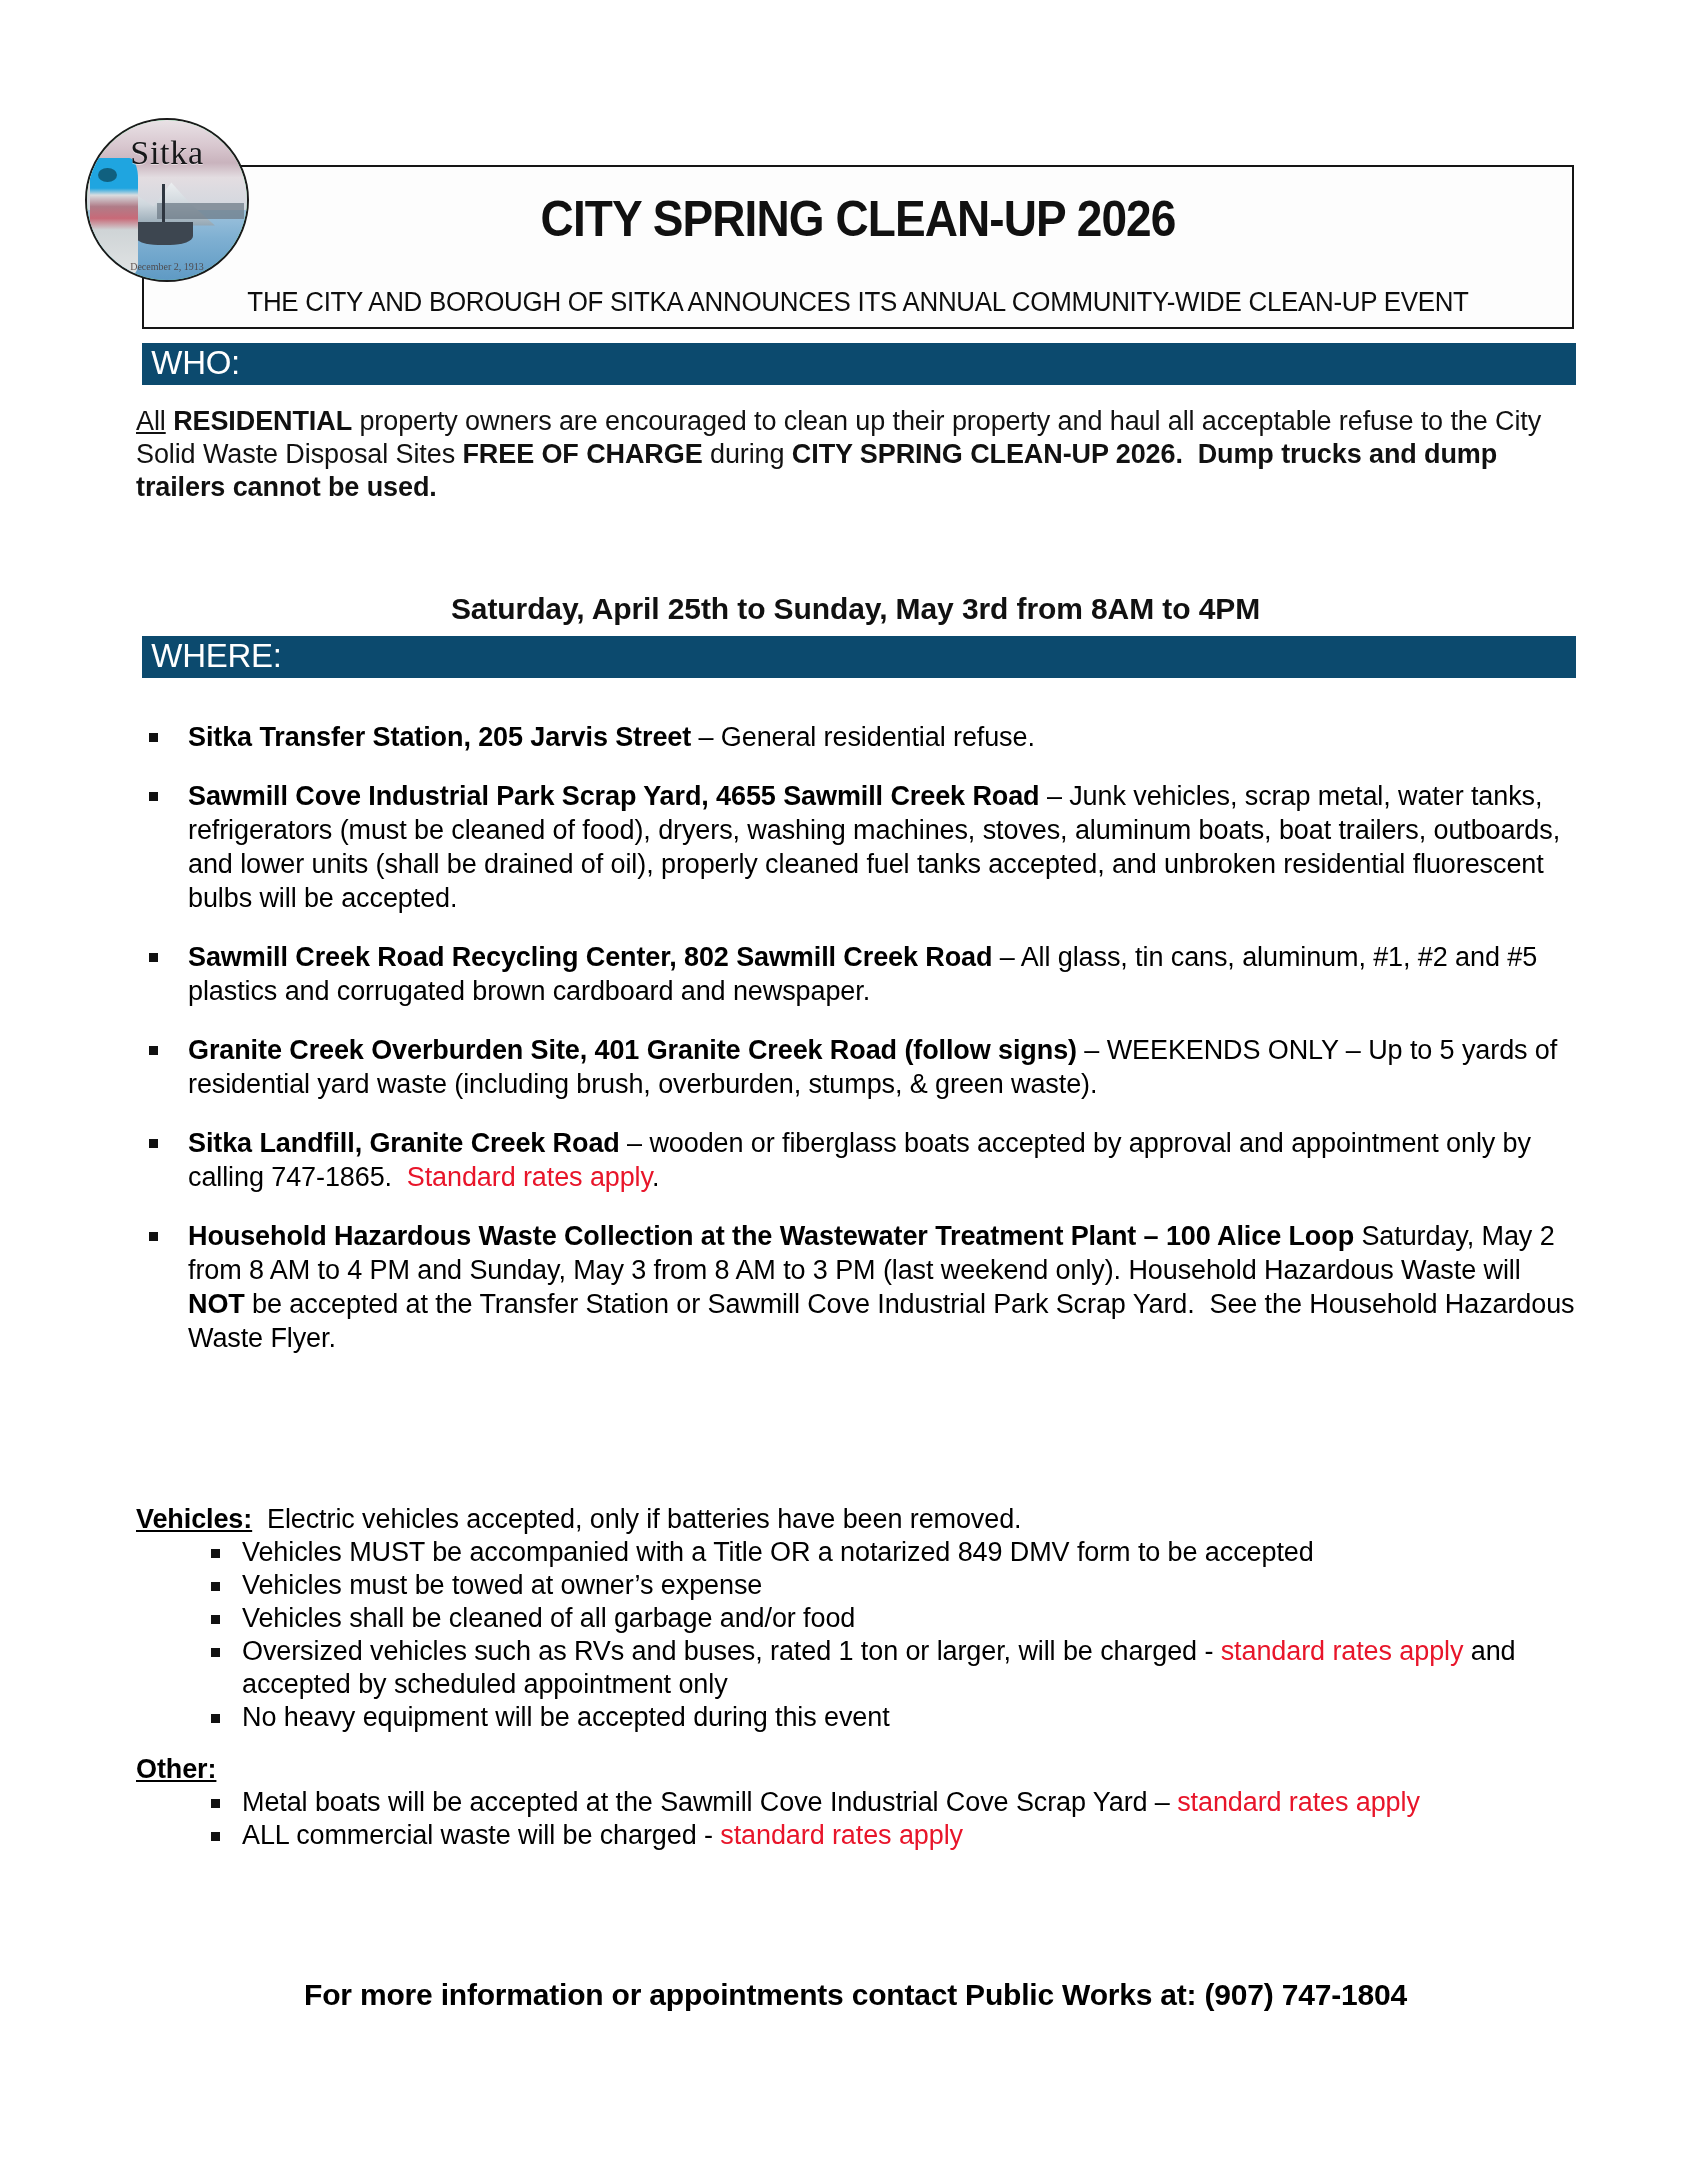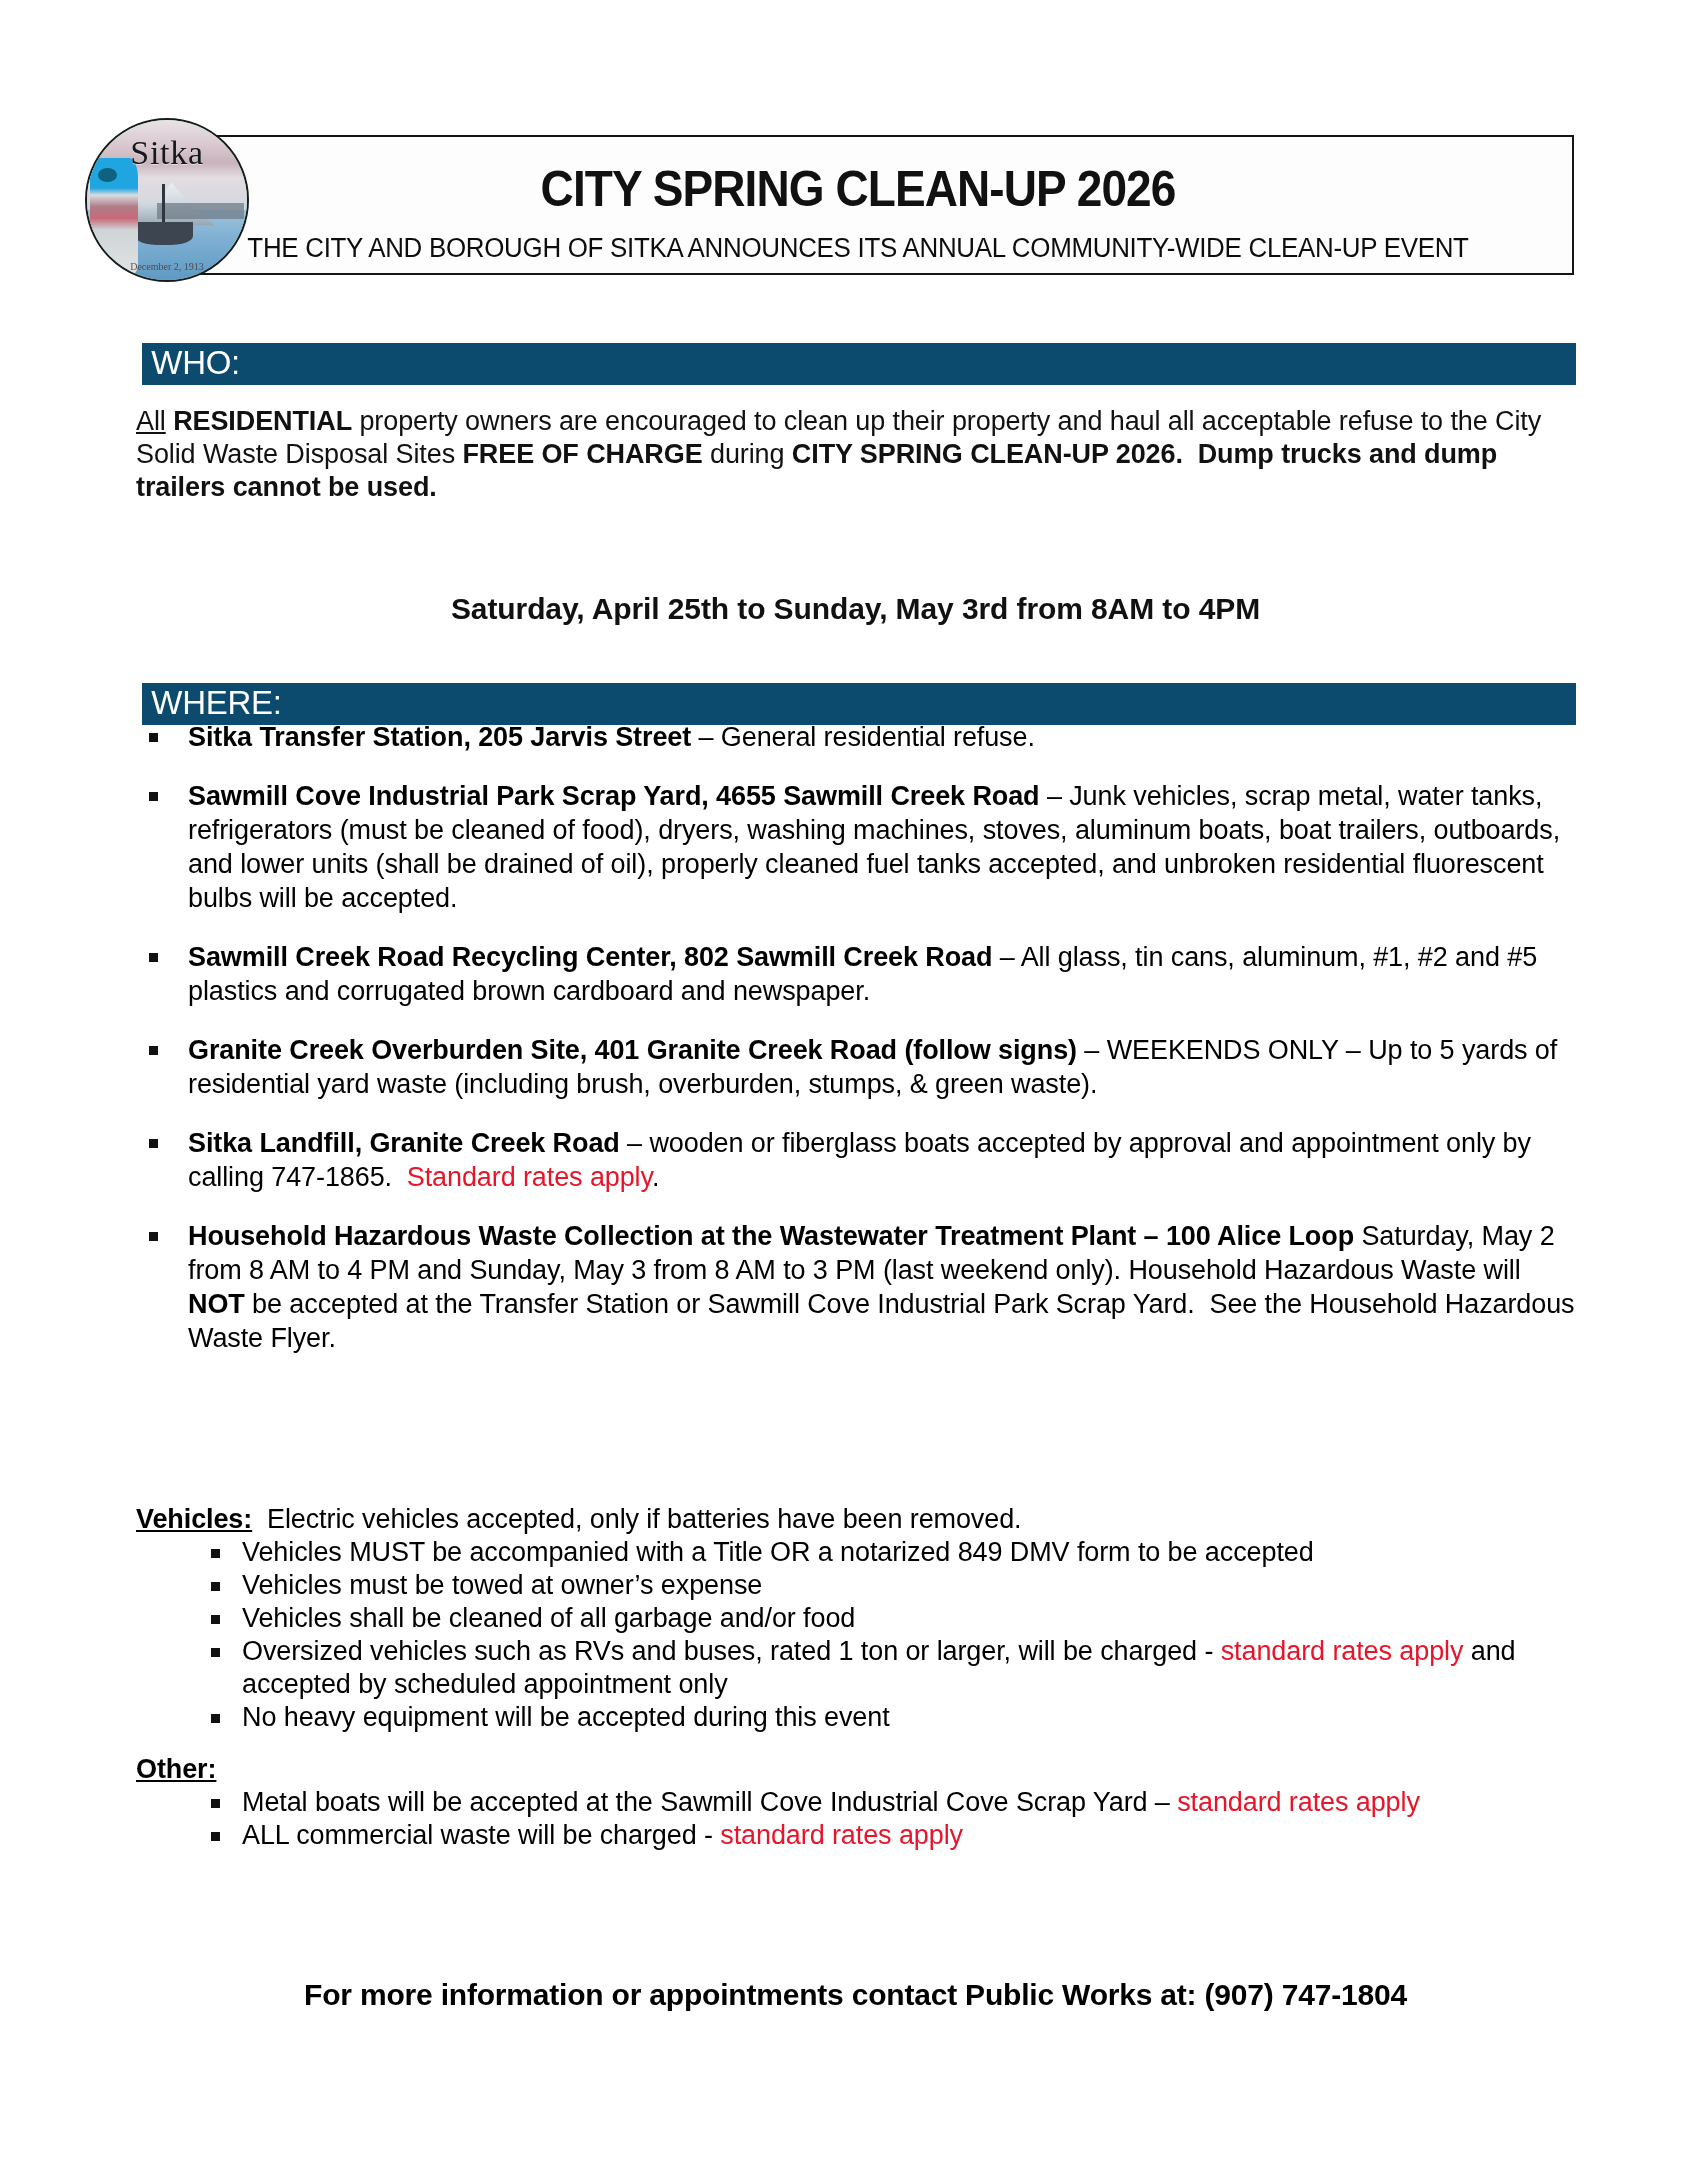--- a/index.html
+++ b/index.html
@@ -22,23 +22,23 @@
     left: 0; top: 0;
     width: 1687px;
     height: 2183px;
     background: #fff;
   }
 
   
   .header-wrap {
     position: absolute;
     left: 142px;
-    top: 135px;
+    top: 165px;
     width: 1432px;
-    height: 140px;
+    height: 164px;
   }
   .header-box {
     position: absolute;
     left: 0; top: 0;
     width: 100%;
     height: 100%;
     border: 2.6px solid #151515;
     box-sizing: border-box;
     background: #fdfdfd;
   }
@@ -151,21 +151,21 @@
     left: 9.3px;
     top: 1.3px;
     color: #ffffff;
     font-size: 33px;
     font-weight: normal;
     letter-spacing: -0.3px;
     line-height: 38px;
   }
   #bar-who   { top: 343px; }
   #bar-when  { top: 541px; }
-  #bar-where { top: 683px; }
+  #bar-where { top: 636px; }
 
   
   .body-text {
     position: absolute;
     left: 136px;
     width: 1439px;
     font-size: 27px;
     line-height: 33px;
     color: #111;
     letter-spacing: -0.1px;

